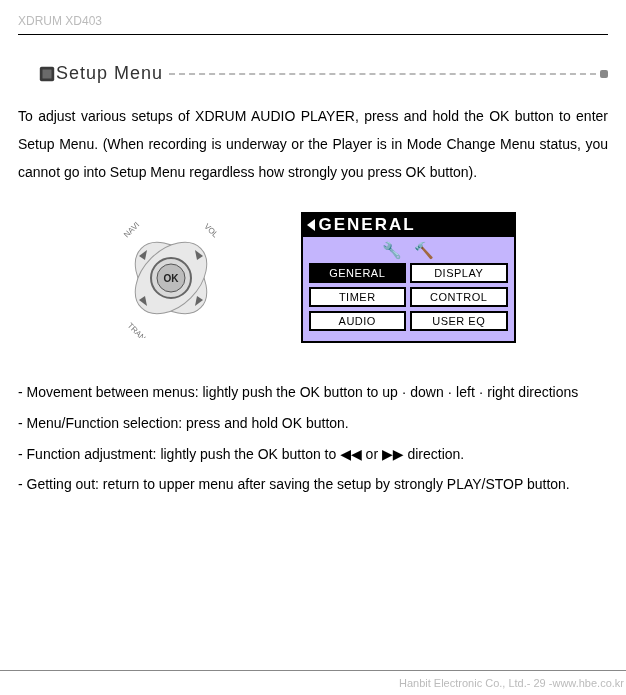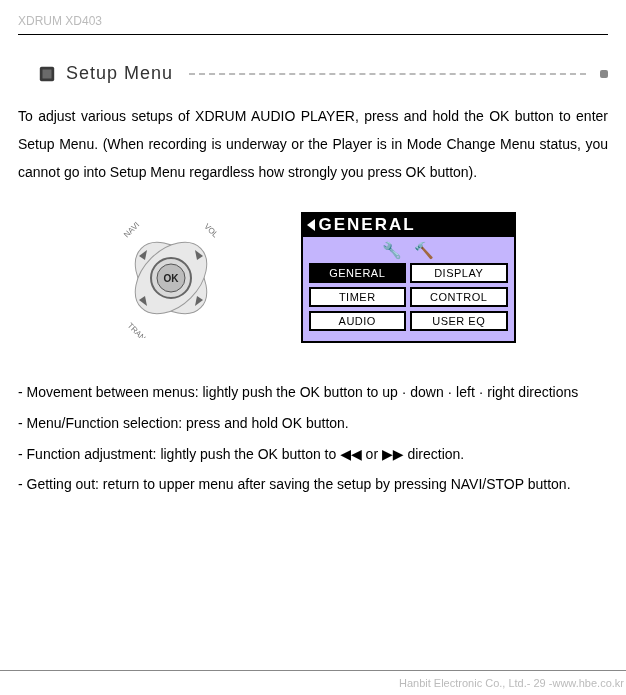--- a/index.html
+++ b/index.html
@@ -21,21 +21,20 @@
   }
   .hr-top {
     border: none;
     border-top: 1.5px solid #000;
     margin-bottom: 8px;
   }
   .section-heading {
     display: flex;
     align-items: center;
     margin: 28px 0 18px 20px;
-    gap: 10px;
   }
   .sq-icon {
     width: 18px; height: 18px;
     display: inline-block;
   }
   .sq-icon svg { display:block; }
   .section-heading-text {
     font-family: "Comic Sans MS", cursive, sans-serif;
     font-size: 18px;
     letter-spacing: 1px;
@@ -206,20 +205,20 @@
   </div>
 
 </div>
 
 <div class="bullets">
   <p>- Movement between menus: lightly push the OK button to up · down · left · right directions</p>
   <p>- Menu/Function selection: press and hold OK button.</p>
   <p>
     <span>- Function adjustment: lightly push the OK button to </span><span class="sym">◀◀</span><span> or </span><span class="sym">▶▶</span><span> direction.</span>
   </p>
-  <p>- Getting out: return to upper menu after saving the setup by pressing NAVI/STOP button.</p>
+  <p>- Getting out: return to upper menu after saving the setup by strongly PLAY/STOP button.</p>
 </div>
 
 <div class="footer">
   <span>Hanbit Electronic Co., Ltd.</span>
   <span>- 29 -</span>
   <span>www.hbe.co.kr</span>
 </div>
 
 </body></html>

